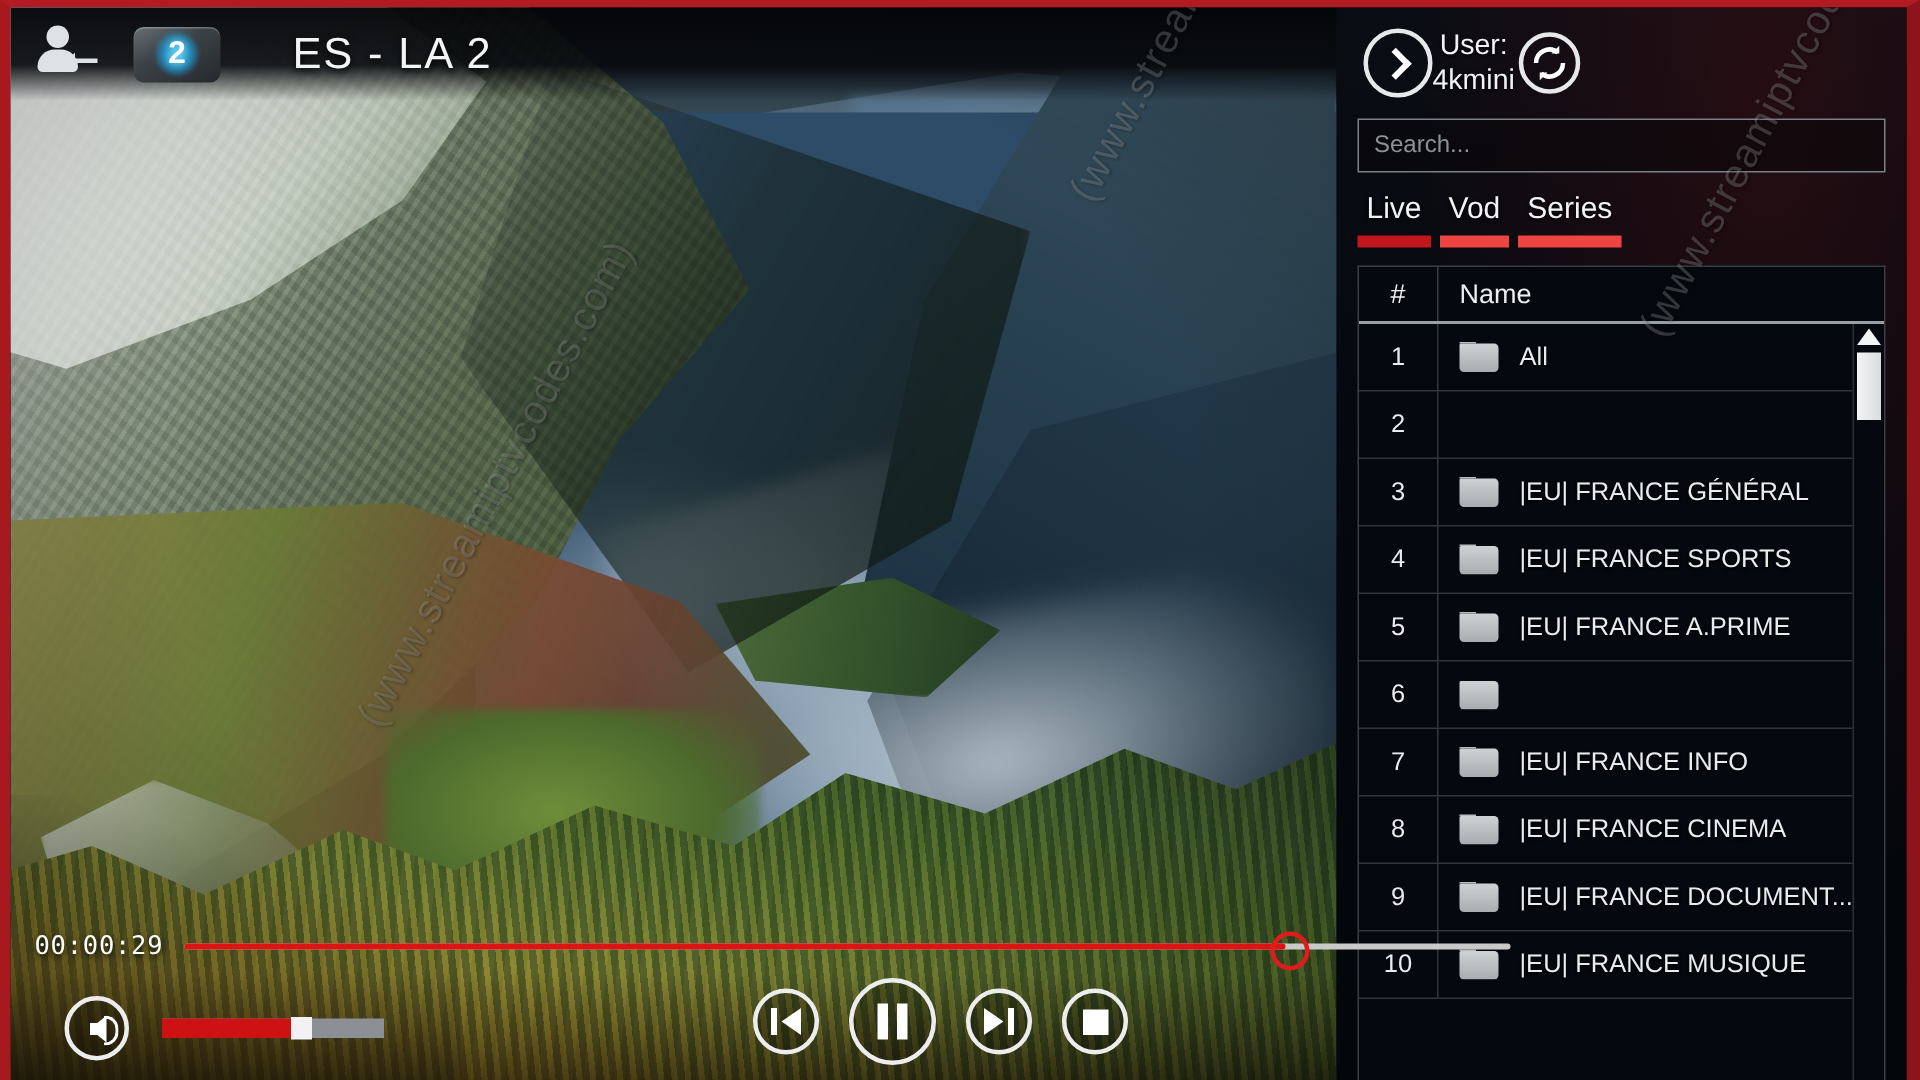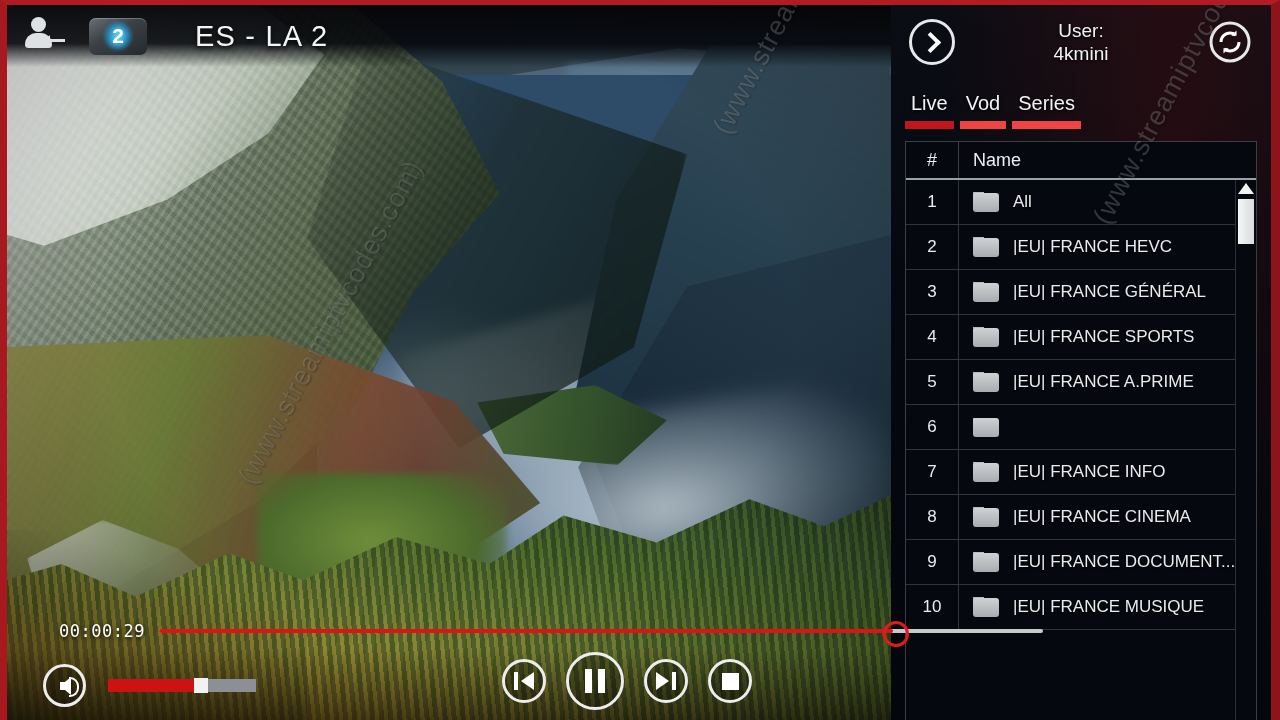--- a/index.html
+++ b/index.html
@@ -256,21 +256,21 @@
     color: #f2f4f6;
     font-size: 29px;
     letter-spacing: 1.2px;
     text-shadow: 0 2px 5px rgba(0,0,0,.95);
     white-space: nowrap;
   }
 
   
   #seek-row {
     position: absolute; left: 0; bottom: 72px; width: 1012px; height: 34px;
-    display: flex; align-items: center; z-index: 6; margin-left: 36px;
+    display: flex; align-items: center; z-index: 6;
   }
   #elapsed-time {
     color: #fff; font-size: 17px; margin-left: 16px;
     font-family: "DejaVu Sans Mono", monospace;
     letter-spacing: .5px;
     text-shadow: 0 1px 4px #000;
     white-space: nowrap;
   }
   #seek-track {
     position: relative; flex: 1; height: 4px; margin: 0 12px 0 14px;
@@ -357,21 +357,21 @@
   #sidebar:before {
     content: "";
     position: absolute; inset: 0;
     background:
       radial-gradient(ellipse at 75% 8%, rgba(60,14,18,.55), rgba(0,0,0,0) 60%),
       linear-gradient(180deg,#0a0d14 0%, #05080e 40%, #03060b 100%);
   }
   .sb-inner { position: relative; z-index: 2; }
 
   #sb-header {
-    height: 74px; display: flex; align-items: center; justify-content: space-between;
+    height: 74px; display: flex; align-items: center; justify-content: flex-start;
     padding: 0 18px; box-sizing: border-box;
   }
   #nav-forward-btn {
     width: 46px; height: 46px; border: 3px solid #e6e8ea; border-radius: 50%;
     display: flex; align-items: center; justify-content: center; box-sizing: border-box;
   }
   #nav-forward-btn .chev {
     width: 11px; height: 11px; border-top: 4px solid #fff; border-right: 4px solid #fff;
     transform: rotate(45deg); margin-left: -4px;
   }
@@ -592,20 +592,23 @@
           <svg width="46" height="46" viewBox="0 0 46 46" aria-hidden="true">
             <circle cx="23" cy="23" r="19" fill="none" stroke="#e6e8ea" stroke-width="3"></circle>
             <path d="M14 23a9 9 0 0 1 14.6-7" fill="none" stroke="#fff" stroke-width="3"></path>
             <path d="M32 23a9 9 0 0 1-14.6 7" fill="none" stroke="#fff" stroke-width="3"></path>
             <path d="M29.5 11.5l0 5.2-5.2 0z" fill="#fff"></path>
             <path d="M16.5 34.5l0-5.2 5.2 0z" fill="#fff"></path>
           </svg>
         </div>
       </div>
 
+      <div id="search-wrap">
+        <input id="search-input" type="text" placeholder="Search..." style="">
+      </div>
 
       <div id="tabs">
         <div class="tab active">Live</div>
         <div class="tab">Vod</div>
         <div class="tab">Series</div>
       </div>
 
 
       <div id="list-wrap">
         <div id="list-head">
@@ -619,24 +622,20 @@
               <div class="c-num">1</div>
               <div class="vsep"></div>
               <div class="c-name">
                 <div class="folder"></div>
                 <span class="label">All</span>
               </div>
             </div>
             <div class="row">
               <div class="c-num">2</div>
               <div class="vsep"></div>
-              <div class="c-name">
-                <div class="folder"></div>
-                <span class="label">|EU| FRANCE HEVC</span>
-              </div>
             </div>
             <div class="row">
               <div class="c-num">3</div>
               <div class="vsep"></div>
               <div class="c-name">
                 <div class="folder"></div>
                 <span class="label">|EU| FRANCE GÉNÉRAL</span>
               </div>
             </div>
             <div class="row">

